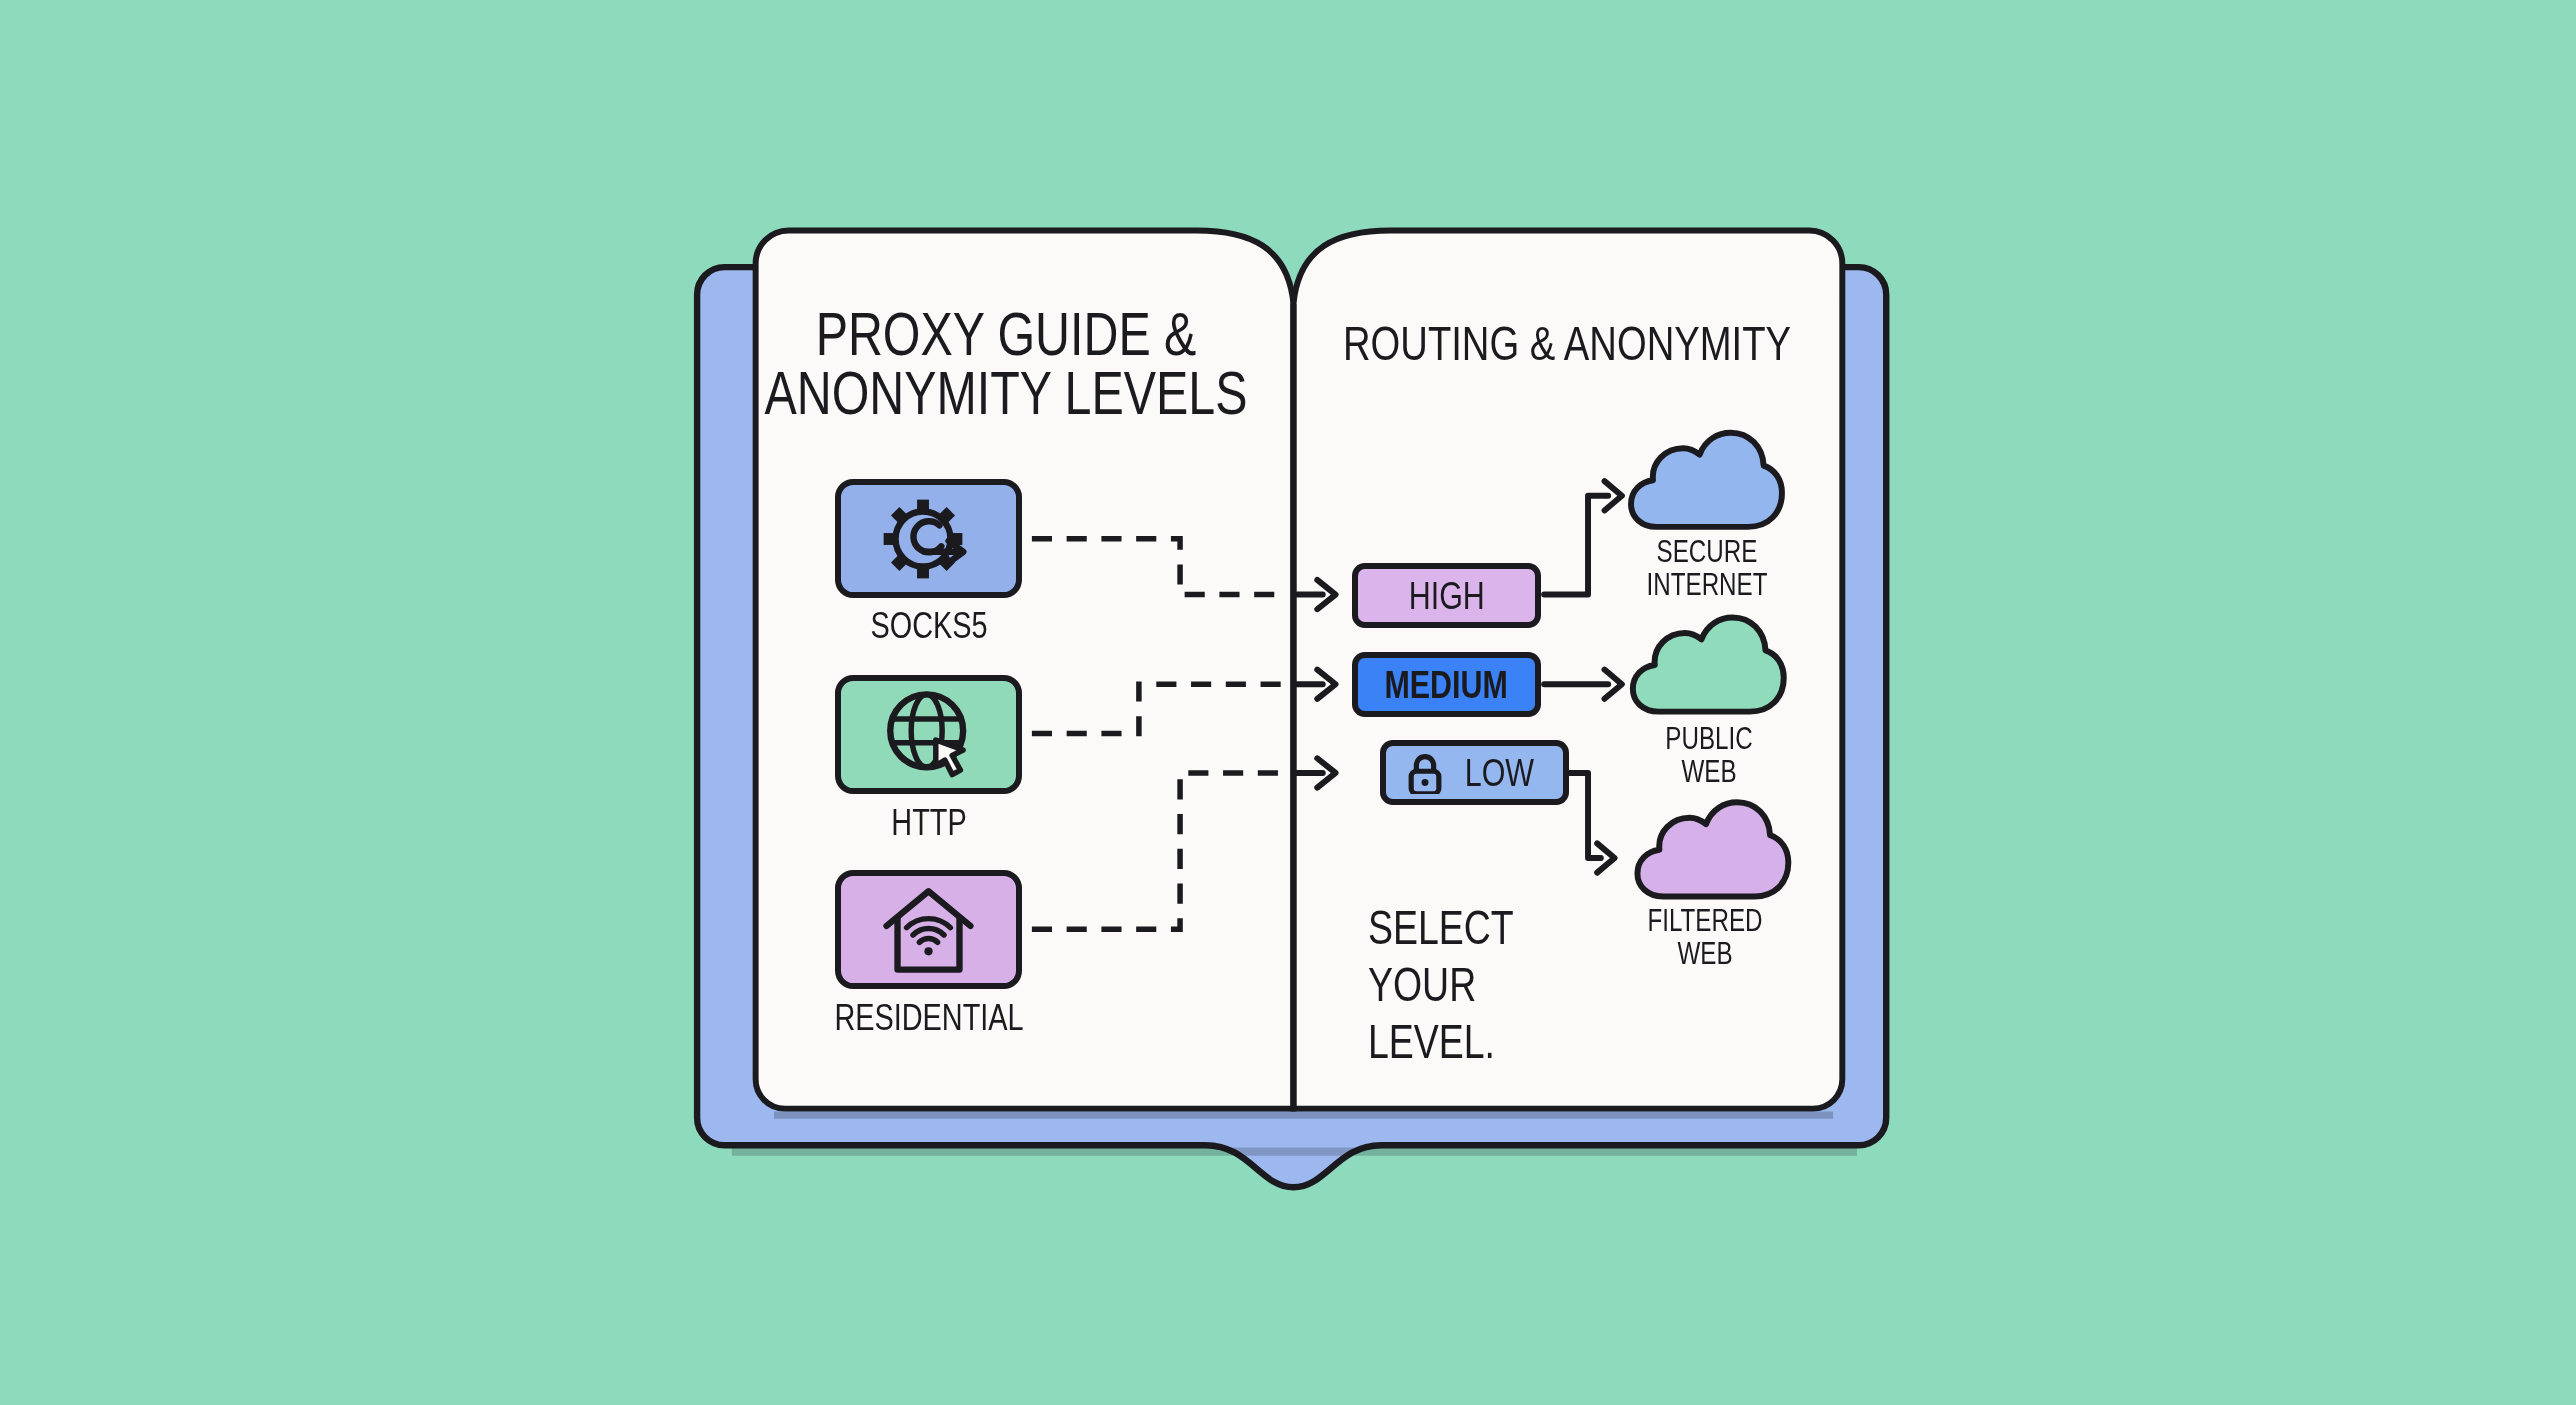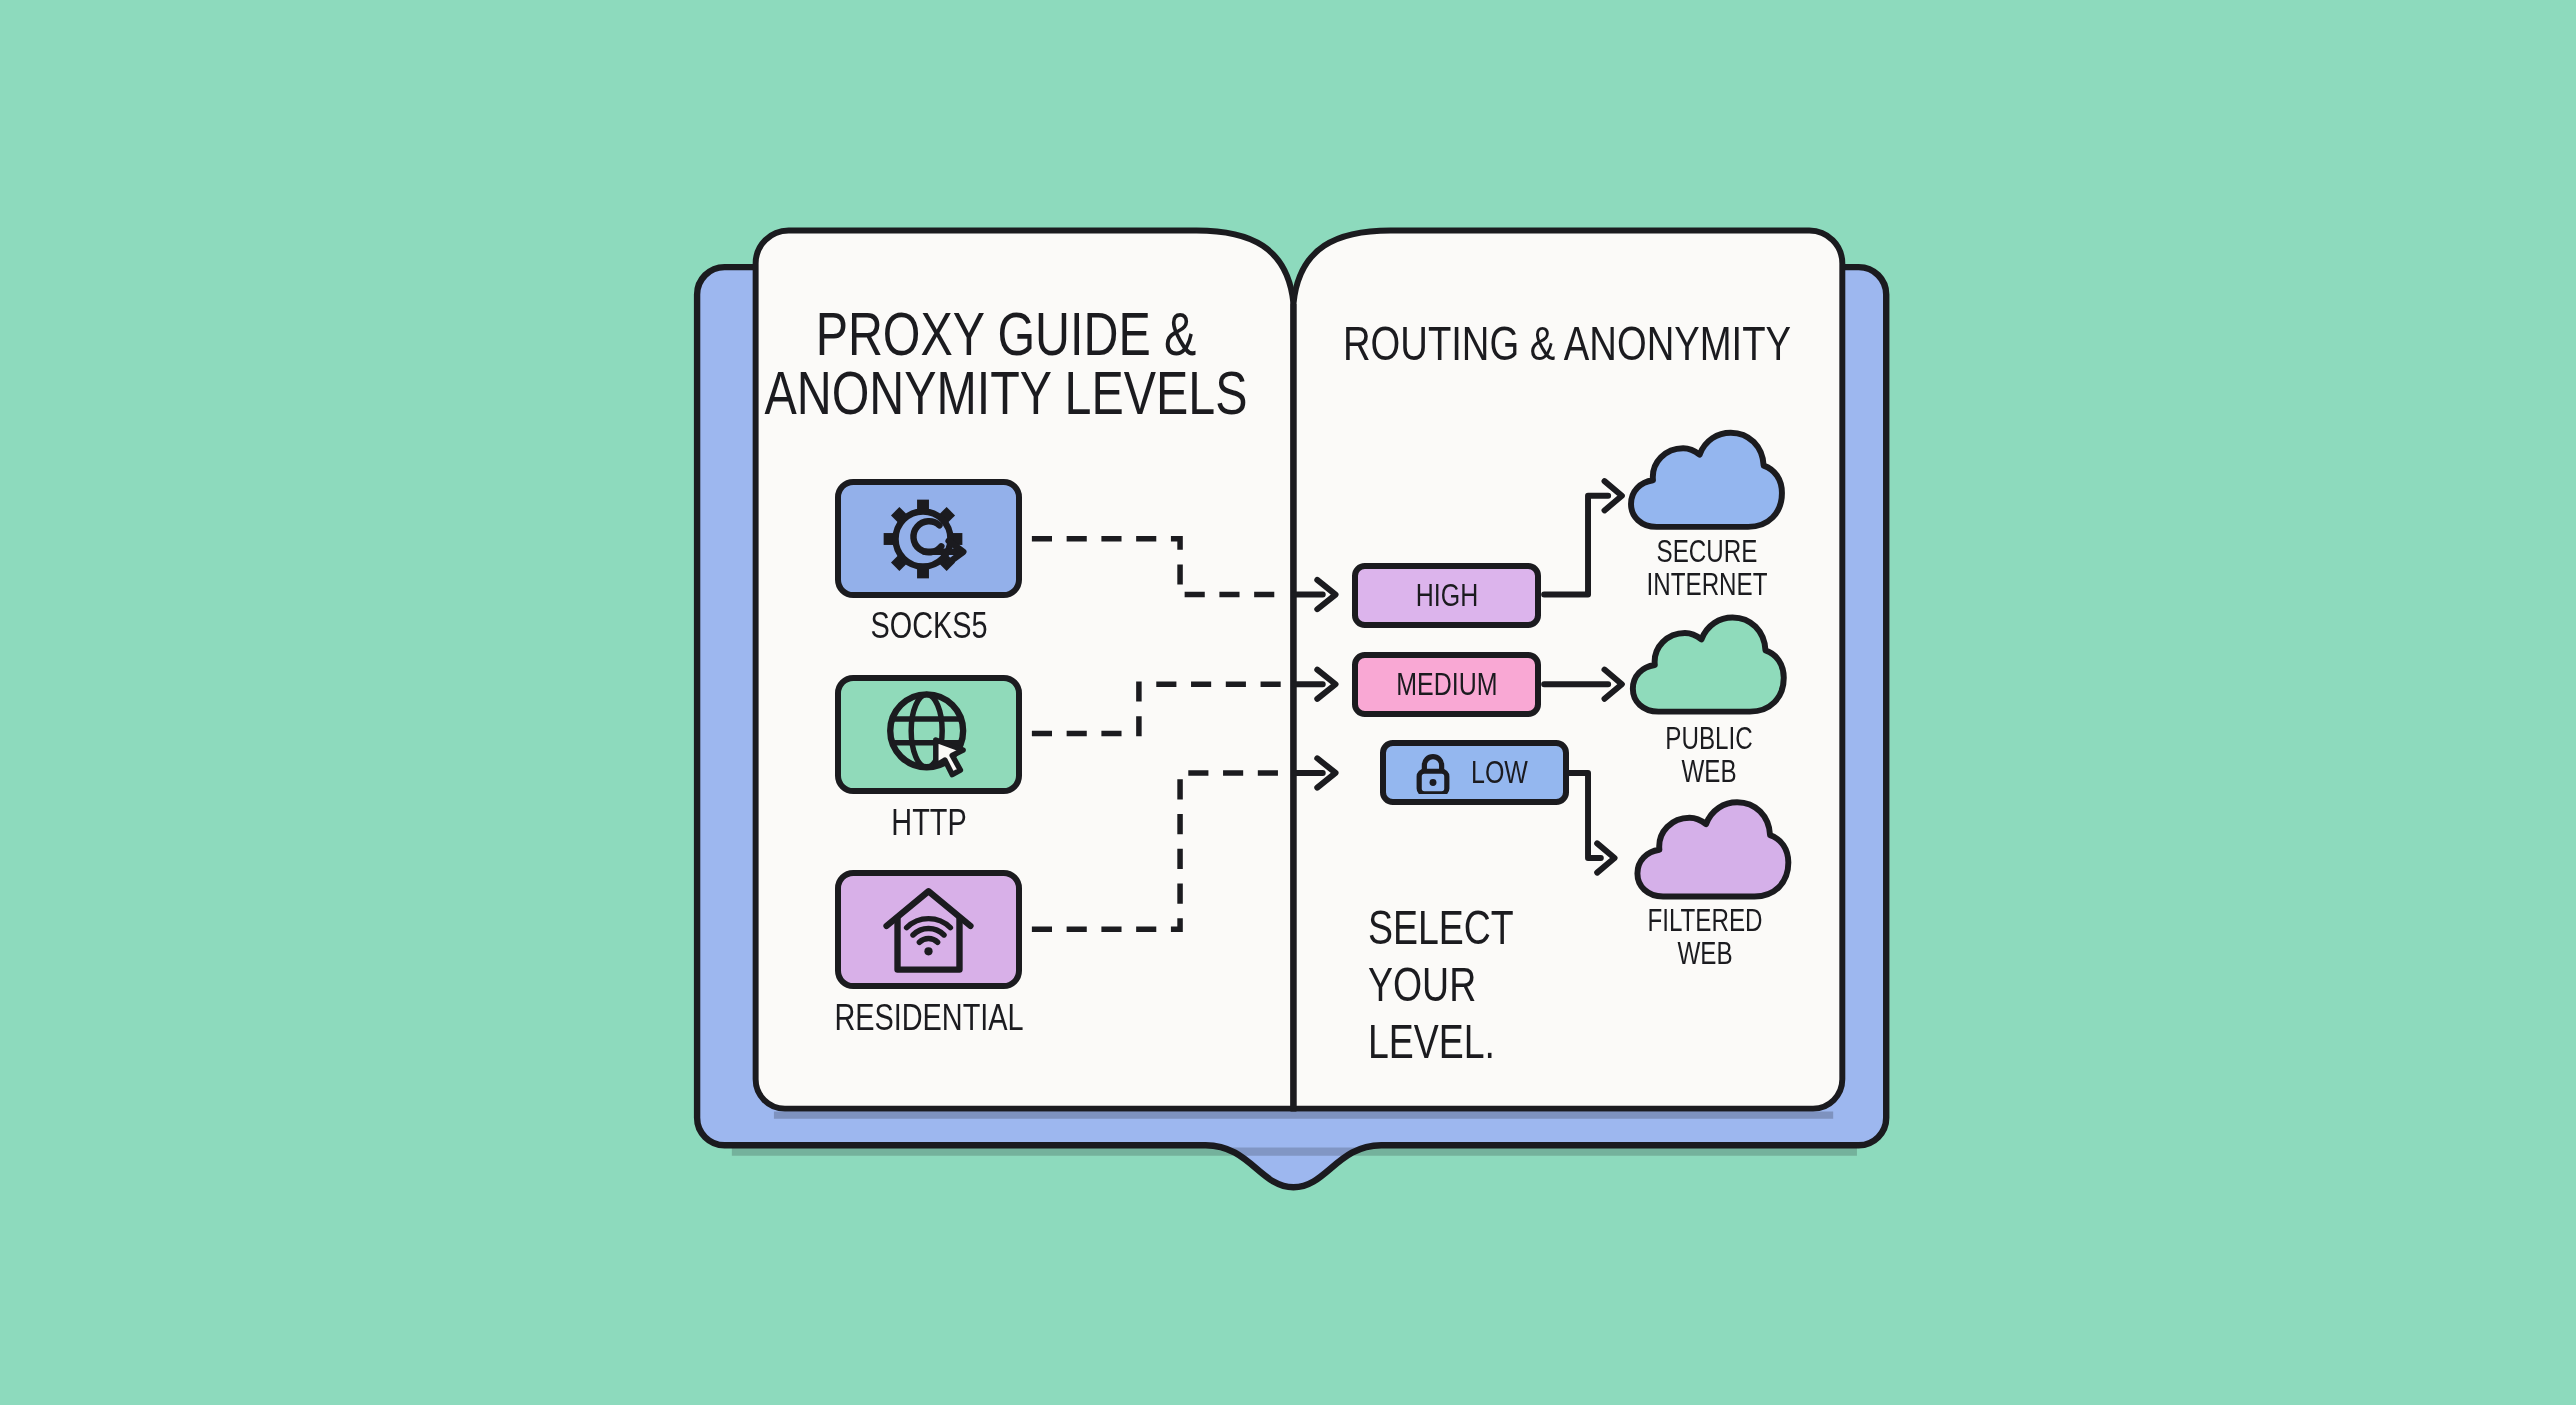--- a/index.html
+++ b/index.html
@@ -34,24 +34,24 @@
   .proxy-label{left:746px;width:366px;font-size:37px;}
   .lbl-socks5{top:607px;}
   .lbl-http{top:804px;}
   .lbl-residential{top:999px;}
 
   .level-badge{
     position:absolute;left:1352px;width:189px;height:65px;
     border:6.4px solid #1B1B1F;border-radius:12.8px;
     box-sizing:border-box;
     display:flex;align-items:center;justify-content:center;gap:11px;
-    font-size:32px;
+    font-size:39px;
   }
   .badge-high{top:563px;background:#DCB4EC;}
-  .badge-medium{top:652px;background:#f9a8d4;}
+  .badge-medium{top:652px;background:#3b82f6;font-weight:bold;}
   .badge-low{top:740px;background:#94B7EF;margin-left:28px;}
   .badge-label{display:inline-block;transform:scaleX(0.78);transform-origin:50% 50%;white-space:pre;}
 
   .cloud-label{width:274px;font-size:31px;line-height:33px;}
   .lbl-secure{left:1570px;top:535px;}
   .lbl-public{left:1572px;top:722px;}
   .lbl-filtered{left:1568px;top:904px;}
 
   .note{left:1368px;top:899px;width:384px;font-size:48px;line-height:57px;}
 </style>

